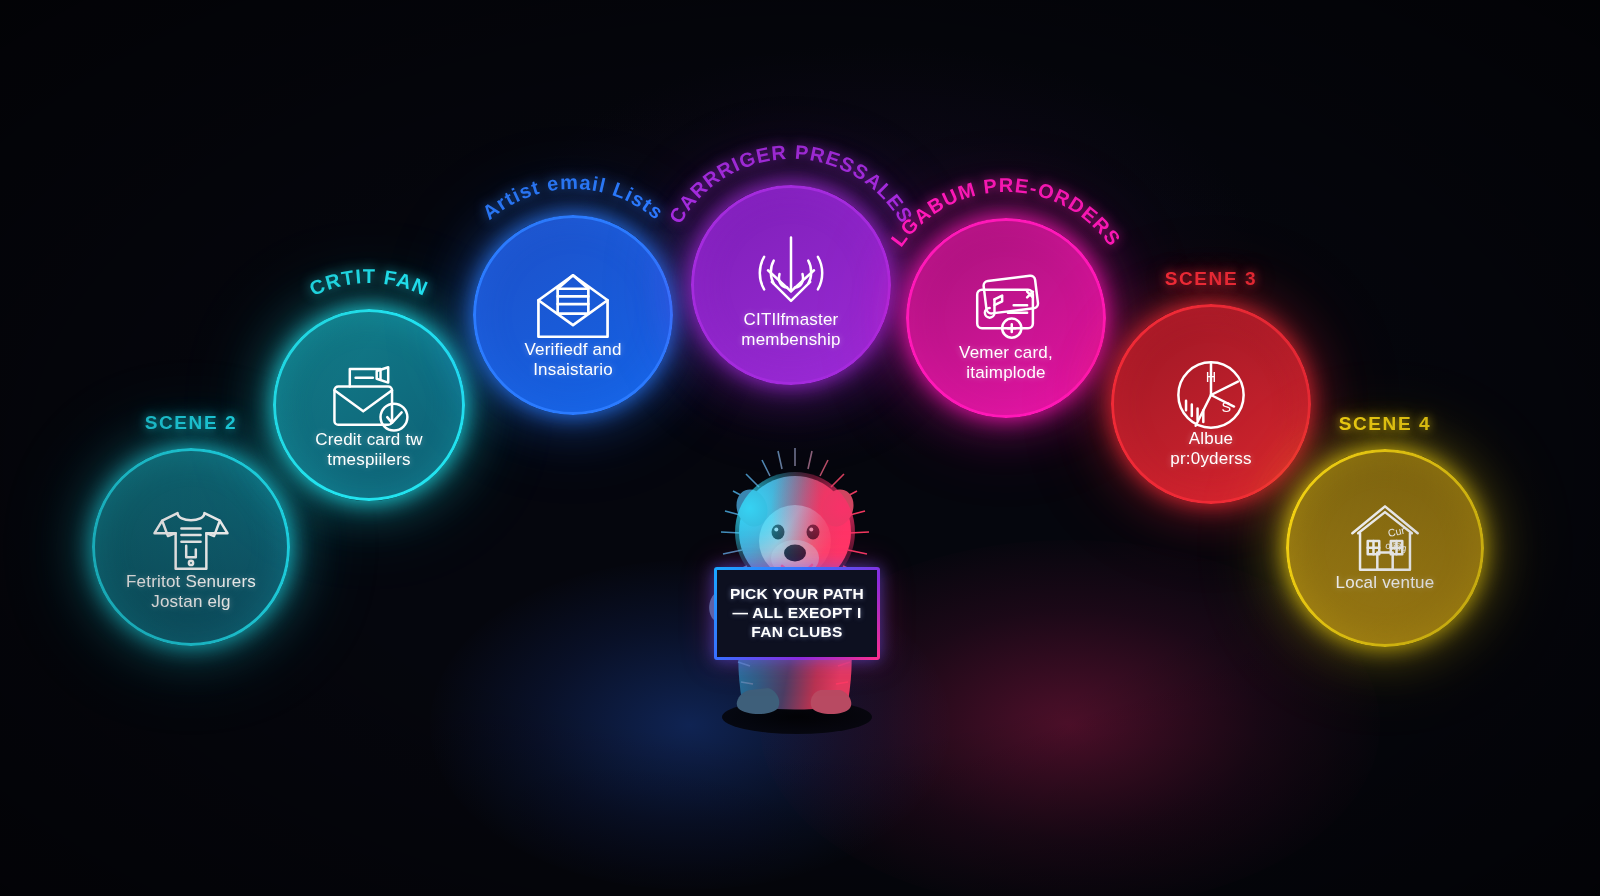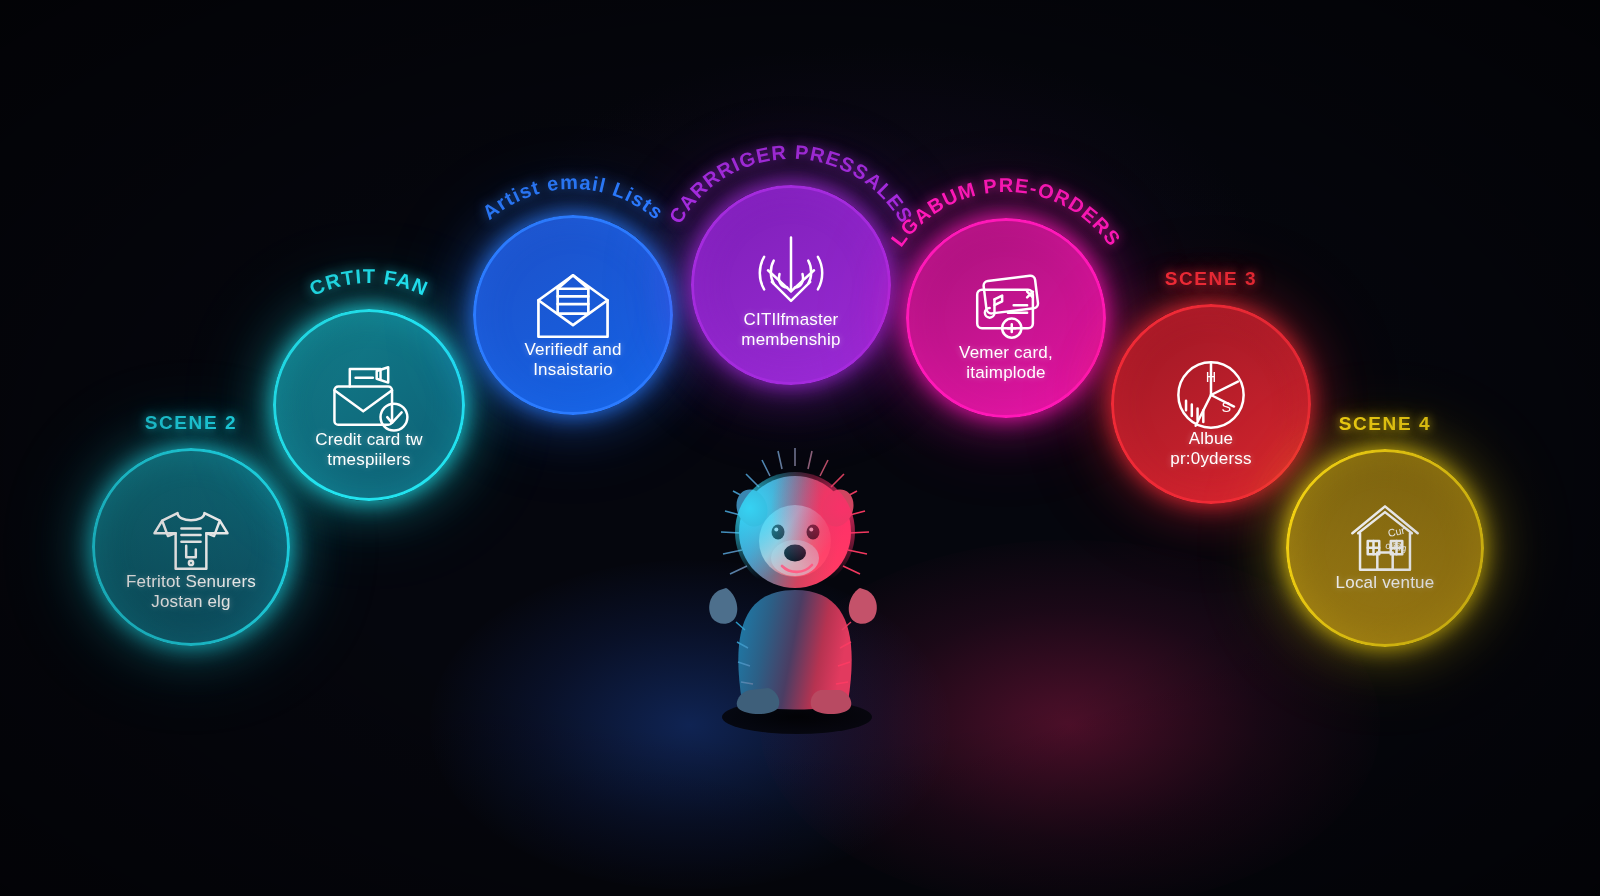--- a/index.html
+++ b/index.html
@@ -305,15 +305,20 @@
       <path d="M92 126 C100 134 114 134 122 125" stroke="#ff5f86" stroke-width="2.6" fill="none" stroke-linecap="round"></path>
 
       <ellipse cx="105" cy="92" rx="60" ry="60" fill="url(#rimL)"></ellipse>
       <ellipse cx="105" cy="92" rx="60" ry="60" fill="url(#rimR)"></ellipse>
 
       <path d="M30 150 C20 154 16 168 22 178 C28 186 42 186 46 176 C50 166 44 152 36 148 Z" fill="#4d6f8c"></path>
       <path d="M176 150 C186 154 190 168 184 178 C178 186 164 186 160 176 C156 166 162 152 170 148 Z" fill="#c4526a"></path>
     </svg>
   </div>
 
+  <div id="sign">
+    <div class="sline">PICK YOUR PATH</div>
+    <div class="sline">— ALL EXEOPT I</div>
+    <div class="sline">FAN CLUBS</div>
+  </div>
 
   <div class="vig"></div>
 </div>
 
 </body></html>

